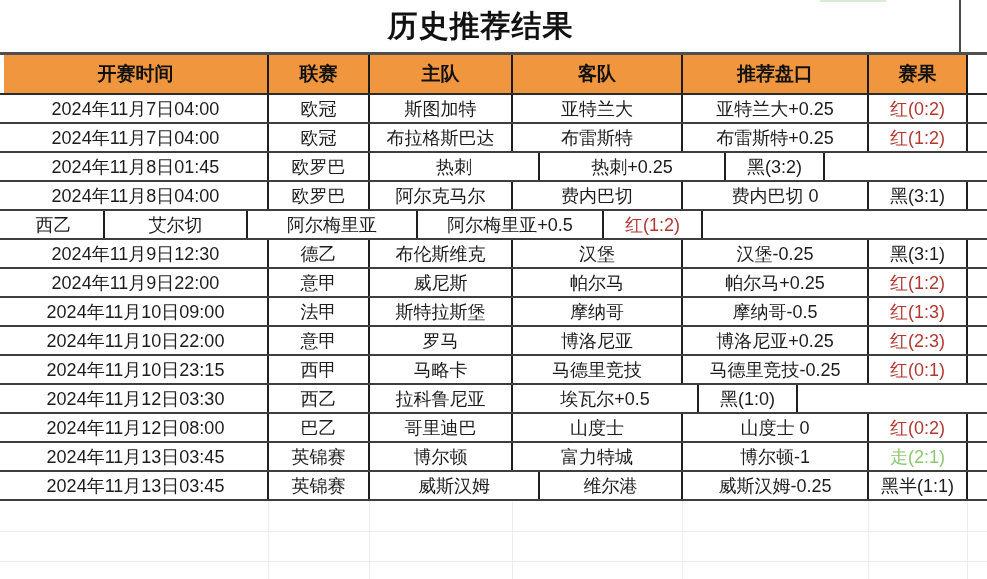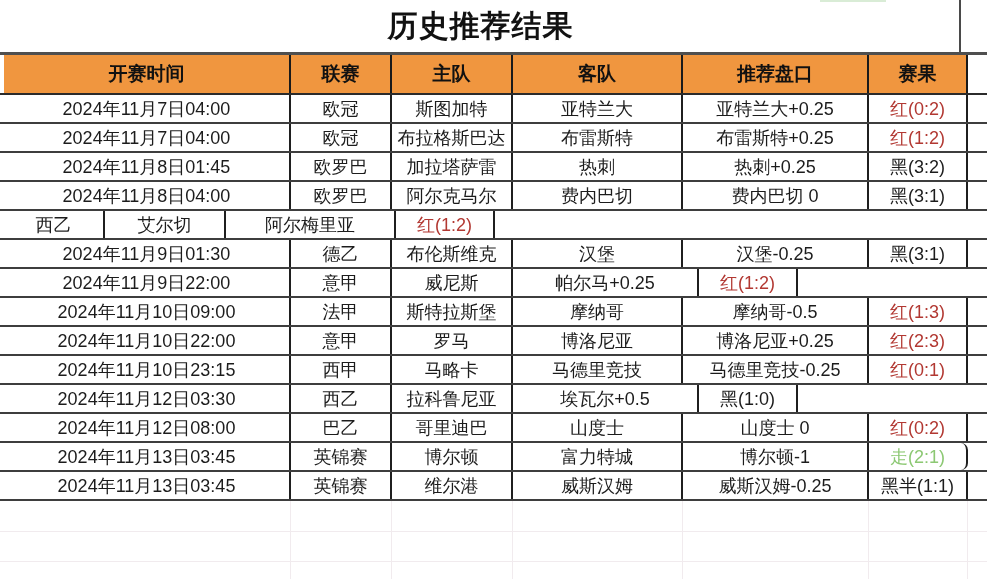--- a/index.html
+++ b/index.html
@@ -45,31 +45,31 @@
     border-bottom: 2px solid #3e3e3e;
     align-items: stretch;
     background: #fff;
   }
   .cell {
     display: flex; align-items: center; justify-content: center;
     font-size: 18px;
     border-right: 2px solid #1f1f1f;
     white-space: nowrap; overflow: hidden;
   }
-  .col-time     { width: 287px; text-align: center; }
+  .col-time     { width: 265px; text-align: center; }
   .col-league   { width: 101px; }
-  .col-home     { width: 121px; }
+  .col-home     { width: 143px; }
   .col-away     { width: 170px; }
   .col-handicap { width: 186px; }
   .col-result   { width: 99px; }
   .col-extra    { flex: 1; border-right: none; background: #fff; }
   .hcell.col-extra { background: #fff; }
   .result-red   { color: var(--result-red, #B23832); }
   .result-black { color: var(--result-black, #1c1c1c); }
-  .result-green { color: var(--result-green, #8CC873); border-radius: 7px; }
+  .result-green { color: var(--result-green, #8CC873); }
   .empty-grid { position: absolute; top: 501px; left: 0; width: 987px; }
   .empty-row { display: flex; padding-left: 4px; border-bottom: 1px solid #f1ebee; }
   .empty-row .ecell { border-right: 1px solid #f1ebee; }
   .empty-row .ecell:last-child { border-right: none; }
   .er1 { height: 31px; } .er2 { height: 30px; } .er3 { height: 17px; border-bottom: none; }
 </style>
 </head>
 <body>
 
 <div class="page">
@@ -103,55 +103,56 @@
           <div class="cell col-league">欧冠</div>
           <div class="cell col-home">布拉格斯巴达</div>
           <div class="cell col-away">布雷斯特</div>
           <div class="cell col-handicap">布雷斯特+0.25</div>
           <div class="cell col-result result-red">红(1:2)</div>
           <div class="cell col-extra"></div>
         </div>
         <div class="row">
           <div class="cell col-time">2024年11月8日01:45</div>
           <div class="cell col-league">欧罗巴</div>
-          <div class="cell col-home">加拉塔萨雷</div>
           <div class="cell col-away">热刺</div>
           <div class="cell col-handicap">热刺+0.25</div>
           <div class="cell col-result result-black">黑(3:2)</div>
           <div class="cell col-extra"></div>
         </div>
         <div class="row">
           <div class="cell col-time">2024年11月8日04:00</div>
           <div class="cell col-league">欧罗巴</div>
           <div class="cell col-home">阿尔克马尔</div>
           <div class="cell col-away">费内巴切</div>
           <div class="cell col-handicap">费内巴切 0</div>
           <div class="cell col-result result-black">黑(3:1)</div>
           <div class="cell col-extra"></div>
         </div>
         <div class="row">
           <div class="cell col-league">西乙</div>
           <div class="cell col-home">艾尔切</div>
           <div class="cell col-away">阿尔梅里亚</div>
+          <div class="cell col-handicap">阿尔梅里亚+0.5</div>
           <div class="cell col-result result-red">红(1:2)</div>
           <div class="cell col-extra"></div>
         </div>
         <div class="row">
-          <div class="cell col-time">2024年11月9日01:30</div>
+          <div class="cell col-time">2024年11月9日12:30</div>
           <div class="cell col-league">德乙</div>
           <div class="cell col-home">布伦斯维克</div>
           <div class="cell col-away">汉堡</div>
           <div class="cell col-handicap">汉堡-0.25</div>
           <div class="cell col-result result-black">黑(3:1)</div>
           <div class="cell col-extra"></div>
         </div>
         <div class="row">
           <div class="cell col-time">2024年11月9日22:00</div>
           <div class="cell col-league">意甲</div>
           <div class="cell col-home">威尼斯</div>
+          <div class="cell col-away">帕尔马</div>
           <div class="cell col-handicap">帕尔马+0.25</div>
           <div class="cell col-result result-red">红(1:2)</div>
           <div class="cell col-extra"></div>
         </div>
         <div class="row">
           <div class="cell col-time">2024年11月10日09:00</div>
           <div class="cell col-league">法甲</div>
           <div class="cell col-home">斯特拉斯堡</div>
           <div class="cell col-away">摩纳哥</div>
           <div class="cell col-handicap">摩纳哥-0.5</div>
@@ -198,22 +199,22 @@
           <div class="cell col-league">英锦赛</div>
           <div class="cell col-home">博尔顿</div>
           <div class="cell col-away">富力特城</div>
           <div class="cell col-handicap">博尔顿-1</div>
           <div class="cell col-result result-green">走(2:1)</div>
           <div class="cell col-extra"></div>
         </div>
         <div class="row">
           <div class="cell col-time">2024年11月13日03:45</div>
           <div class="cell col-league">英锦赛</div>
+          <div class="cell col-away">威斯汉姆</div>
           <div class="cell col-home">维尔港</div>
-          <div class="cell col-away">威斯汉姆</div>
           <div class="cell col-handicap">威斯汉姆-0.25</div>
           <div class="cell col-result result-black">黑半(1:1)</div>
           <div class="cell col-extra"></div>
         </div>
       </div>
   </div>
 
   <div class="empty-grid">
     <div class="empty-row er1">
         <div class="ecell col-time"></div>

